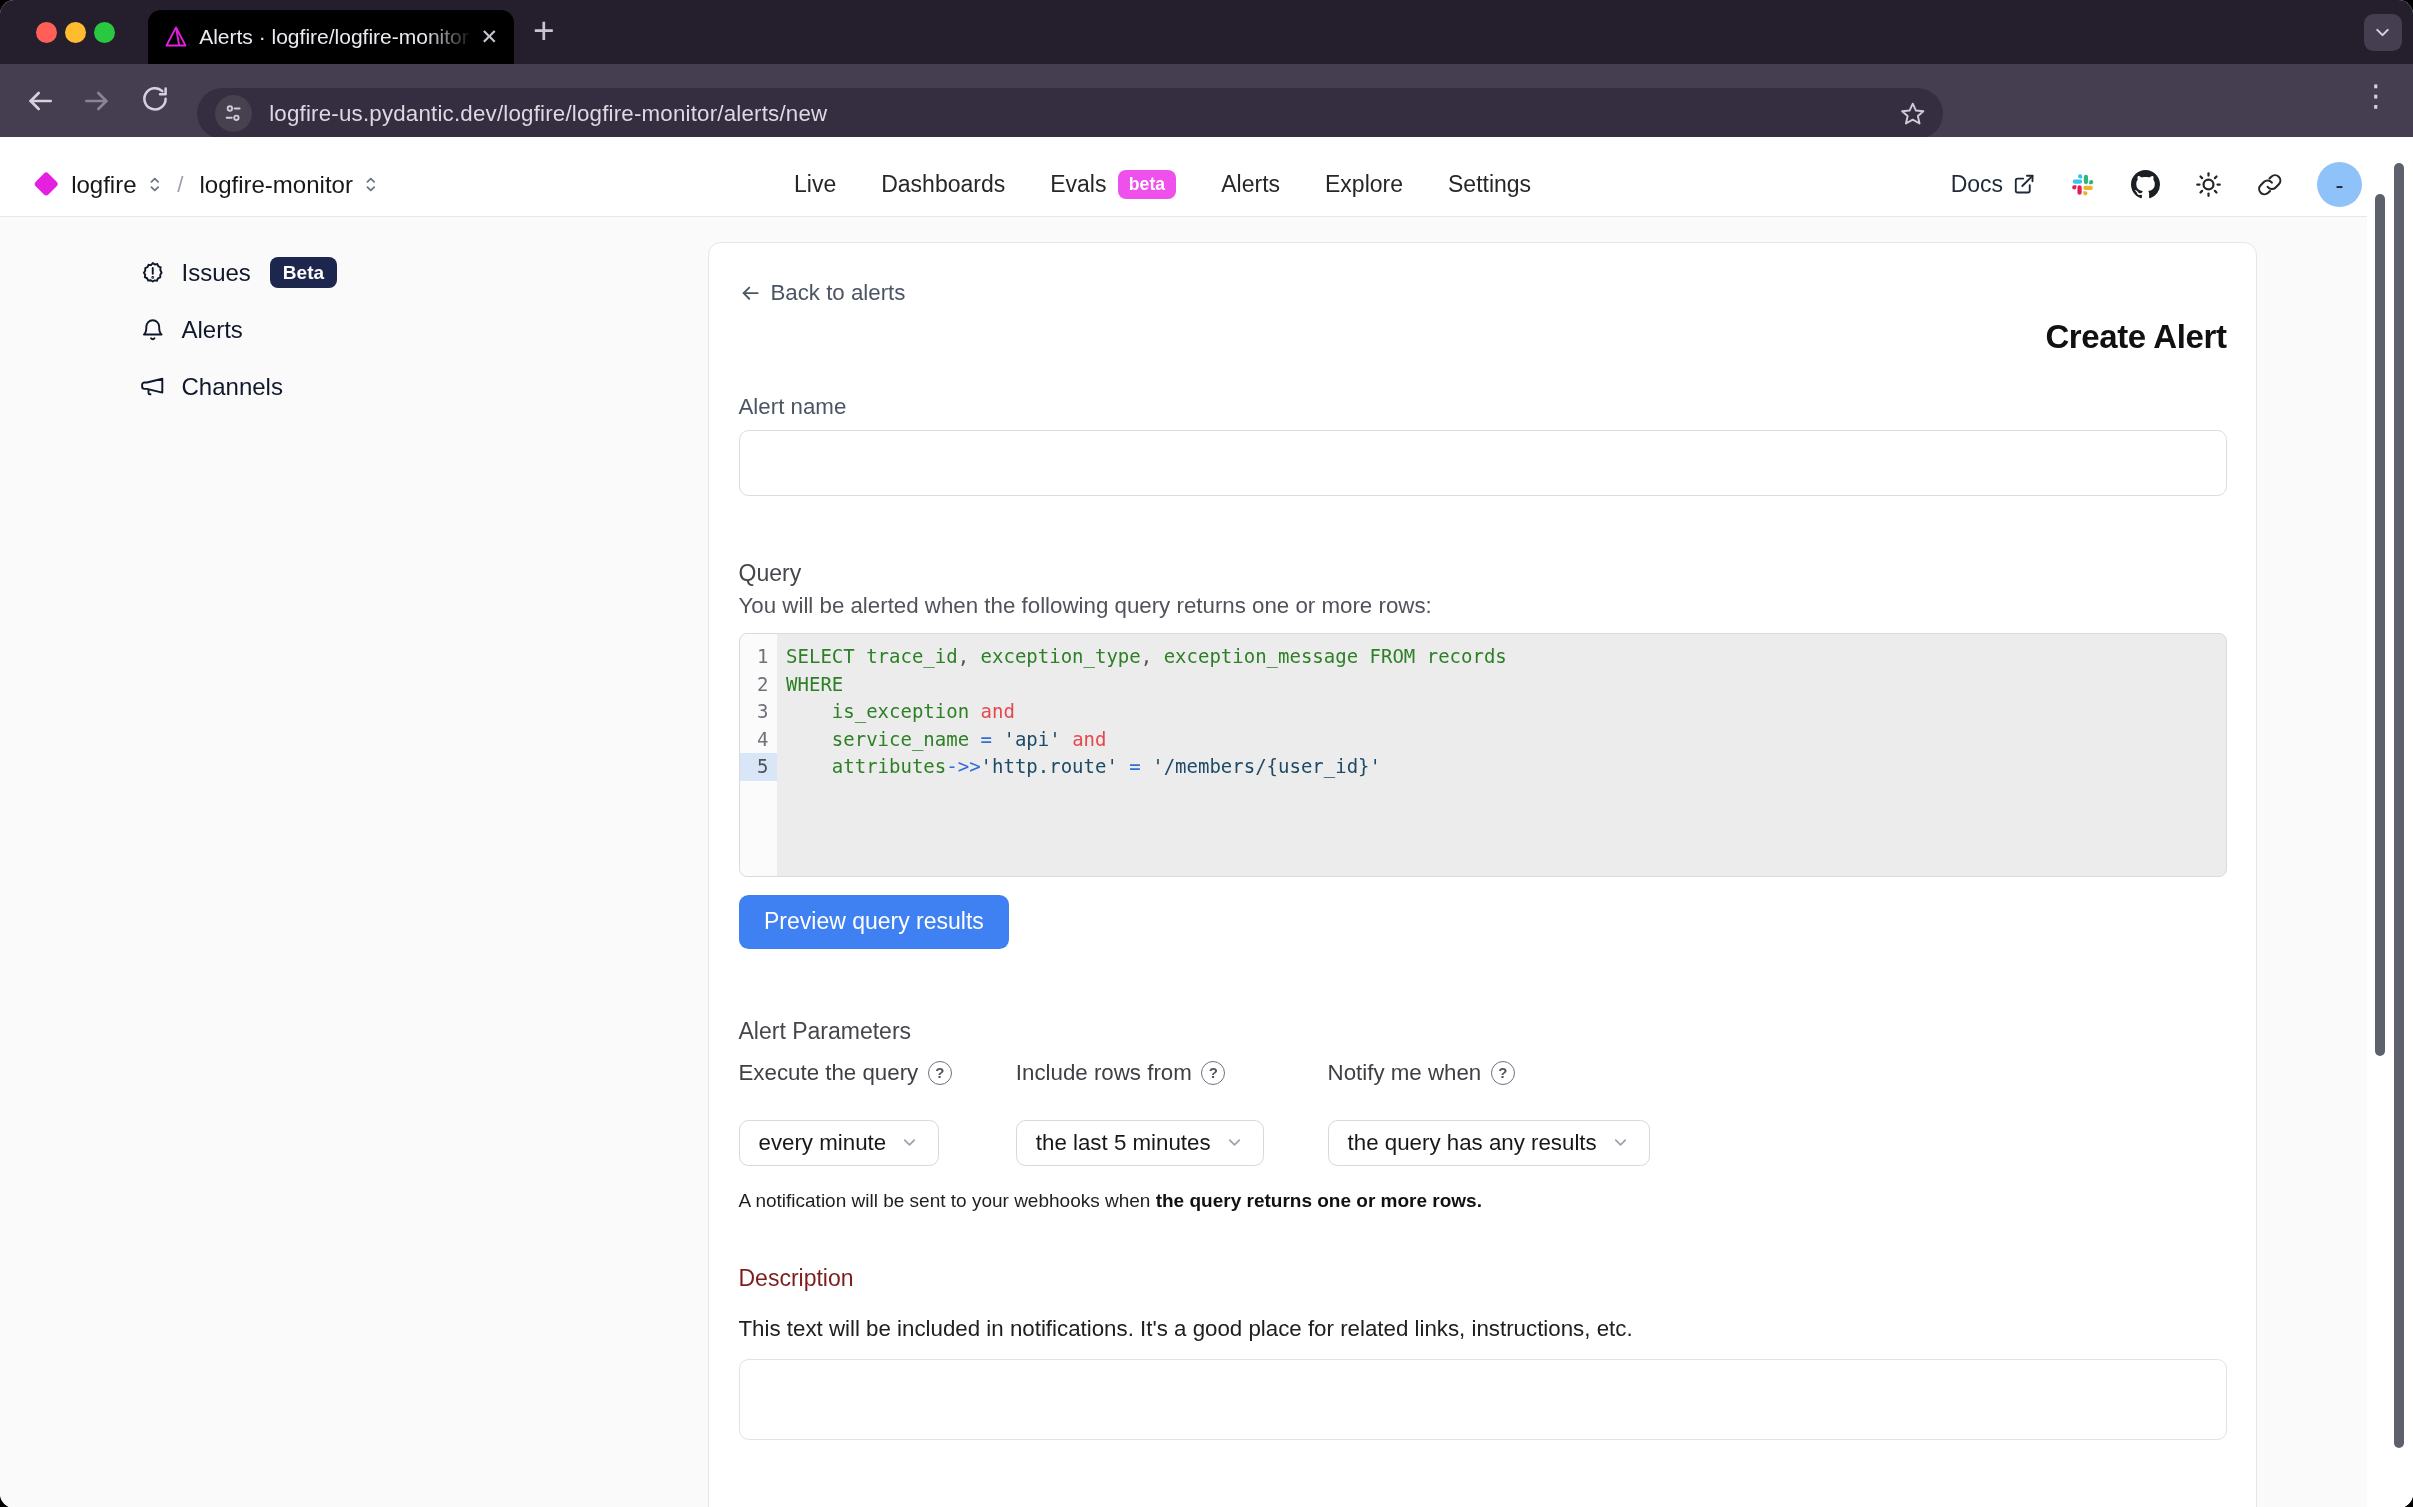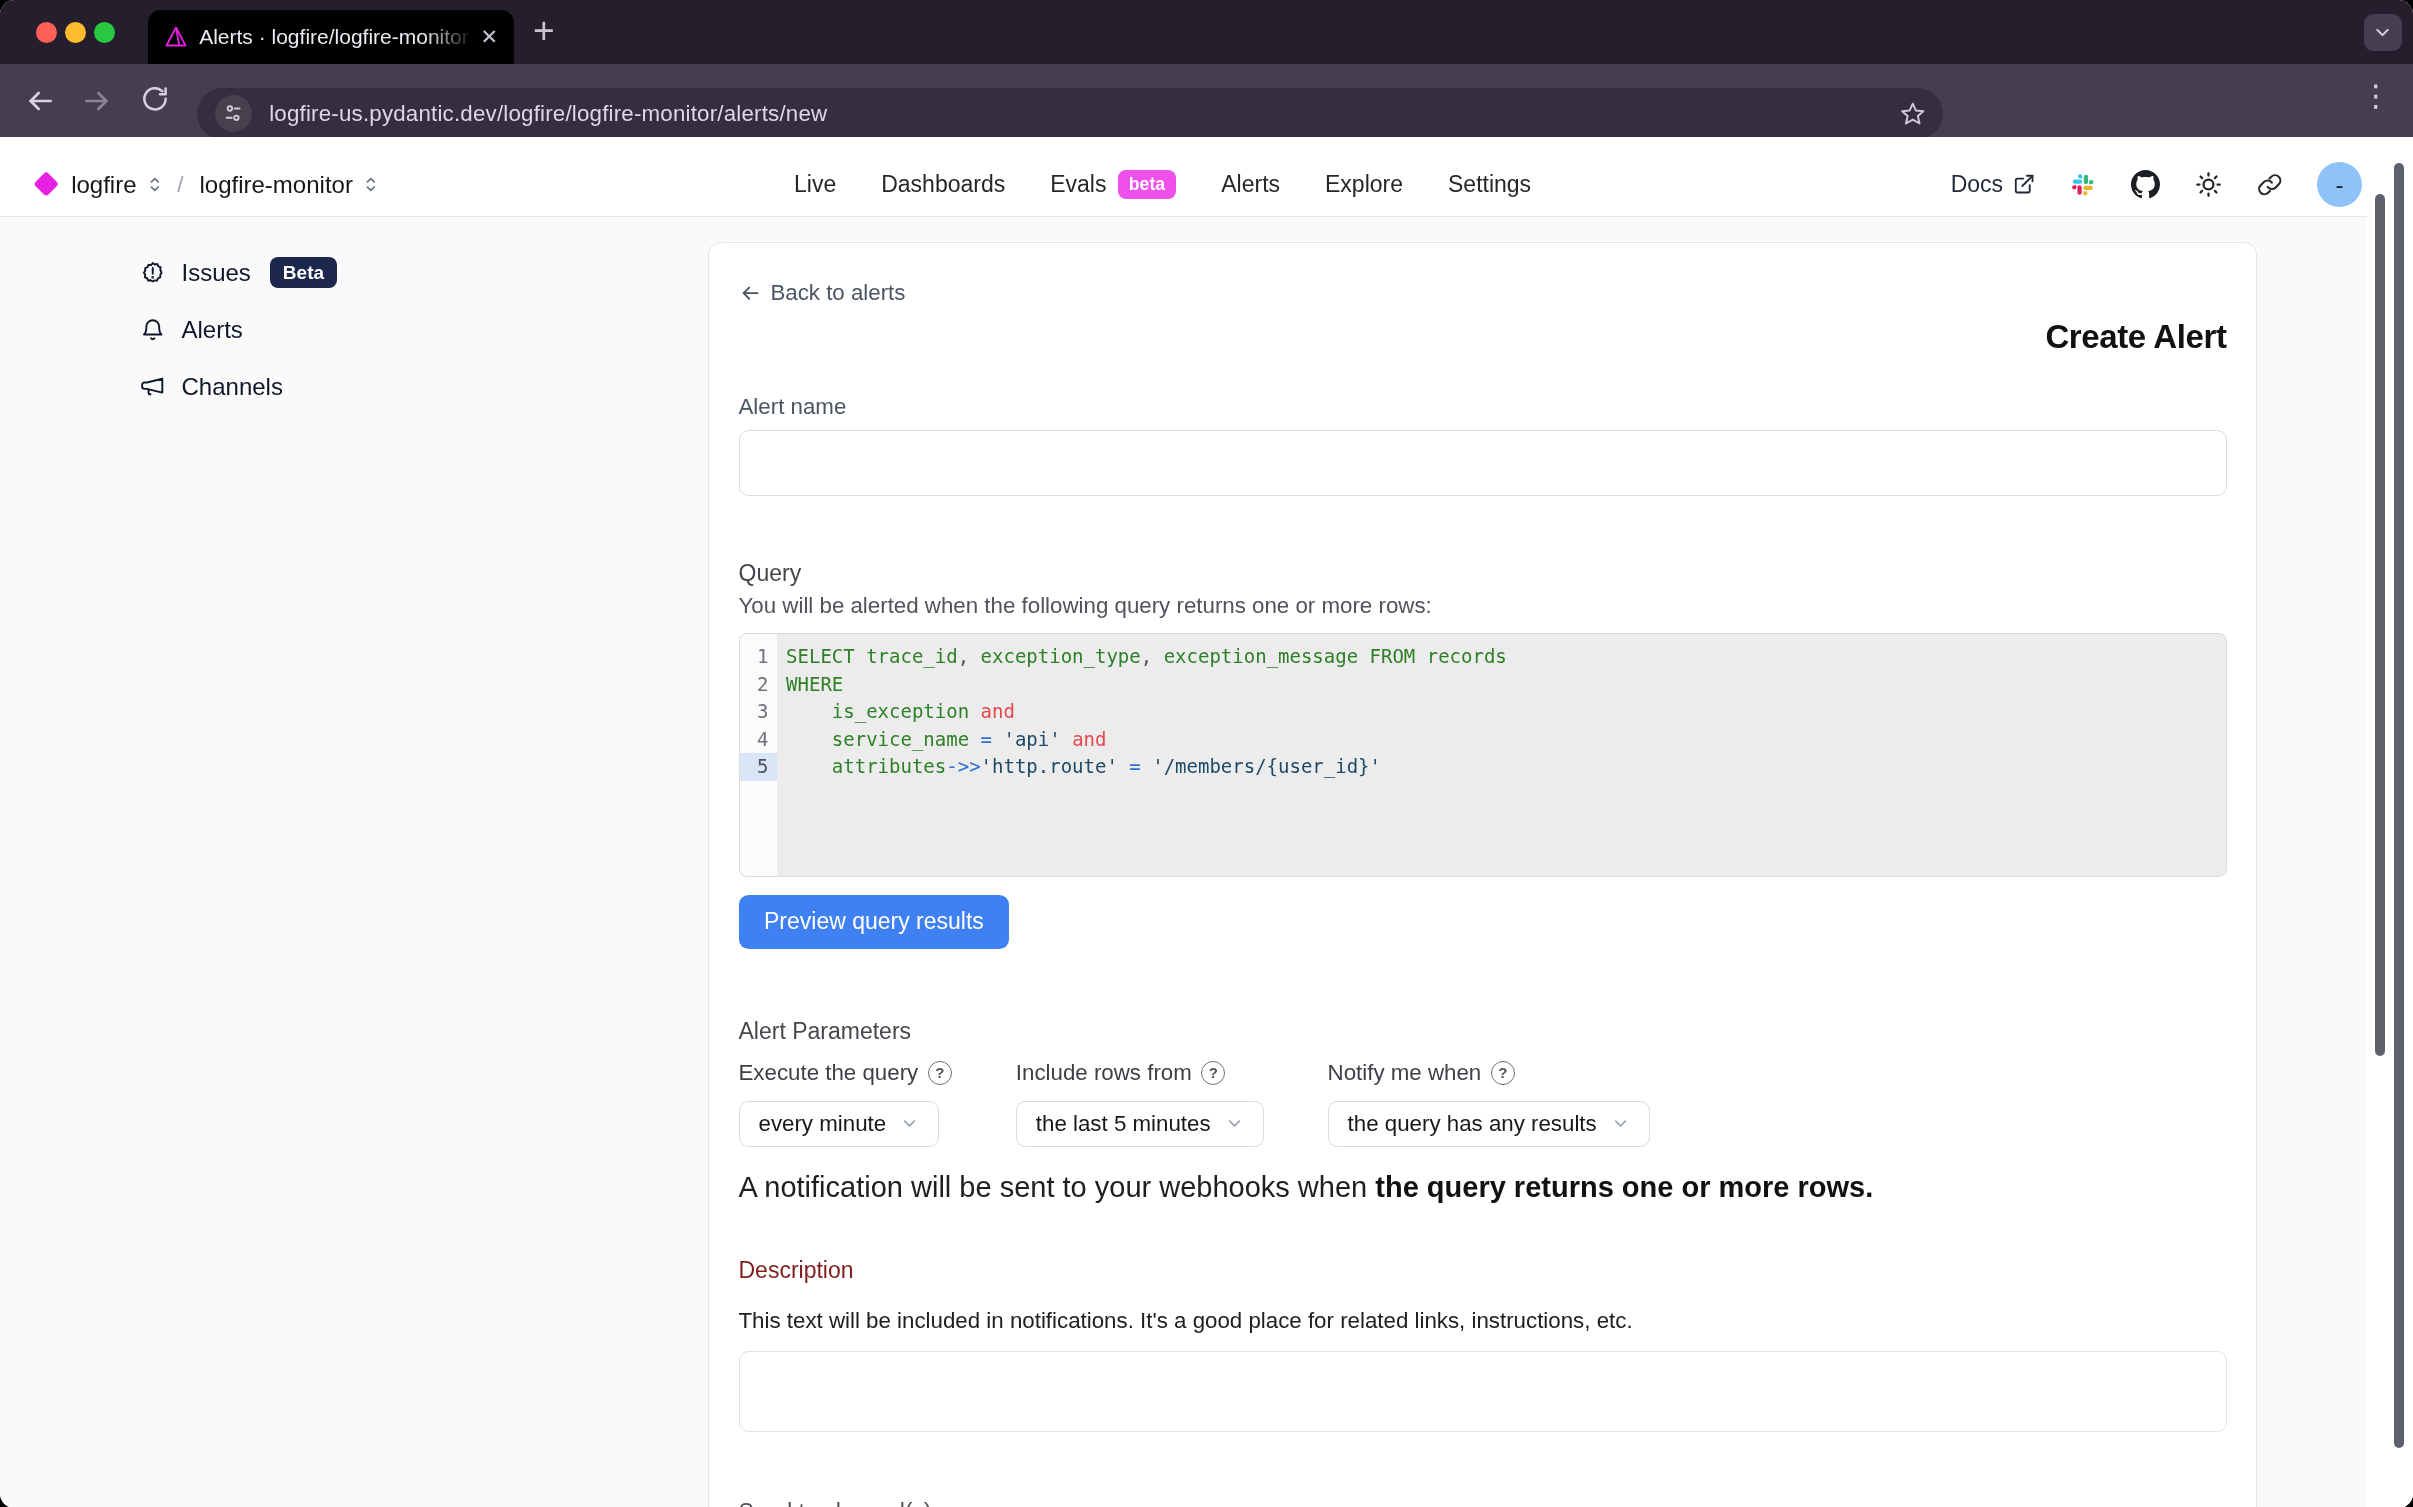--- a/index.html
+++ b/index.html
@@ -79,24 +79,24 @@
   .tk-b { color:#2f6fd6; } .tk-s { color:#1d4a66; } .tk-n { color:#3f3f46; }
 
   .preview-btn { margin-top:18.4px; display:inline-flex; align-items:center; height:54px; padding:0 25.5px;
                  background:#3f80f2; border:none; border-radius:9.6px; color:#fff; font-size:23px;
                  font-weight:500; font-family:inherit; }
 
   .params-row { margin-top:15px; display:flex; gap:64px; }
   .param-label { display:flex; align-items:center; gap:9.6px; font-size:22.3px; color:#3f3f46; }
   .help-icon { width:24px; height:24px; border:1.6px solid #6b7280; border-radius:50%; color:#52525b;
                font-size:15px; font-weight:600; display:inline-flex; align-items:center; justify-content:center; }
-  .param-select { margin-top:15px; height:46px; border:1.6px solid #d8d8dd; border-radius:9.6px; background:#fff;
+  .param-select { margin-top:34px; height:46px; border:1.6px solid #d8d8dd; border-radius:9.6px; background:#fff;
                   display:inline-flex; align-items:center; gap:14px; padding:0 19px;
                   font-size:22.3px; color:#18181b; }
-  .note { margin-top:24px; font-size:29px; color:#1f1f23; }
+  .note { margin-top:24px; font-size:19px; color:#1f1f23; }
   .note b { font-weight:700; color:#111114; }
 
   .heading-light { margin-top:53px; font-size:23px; color:#7f1d1d; }
   .helper { margin-top:24px; font-size:22.3px; color:#202024; }
   .desc-area { margin-top:17px; width:100%; height:81px; border:1.6px solid #e2e2e6; border-radius:9.6px;
                background:#fff; resize:none; font-family:inherit; font-size:22.3px; padding:12.8px 19px; }
   .chan-heading { margin-top:64px; font-size:23px; color:#52525b; }
 
   
   .scroll-rail { position:absolute; right:0; top:214px; bottom:0; width:46px; background:#fff; z-index:5; }

